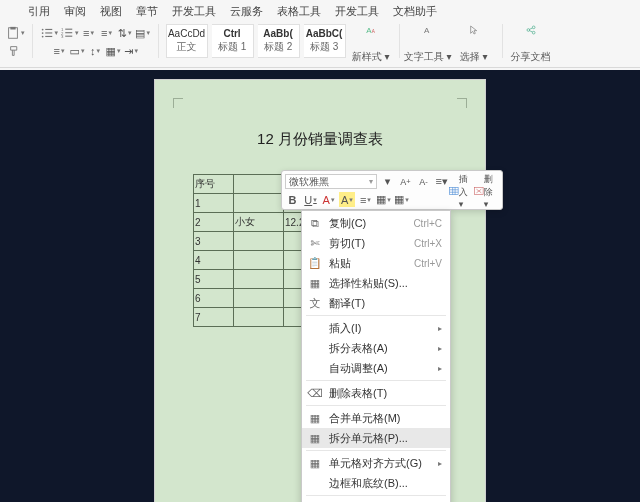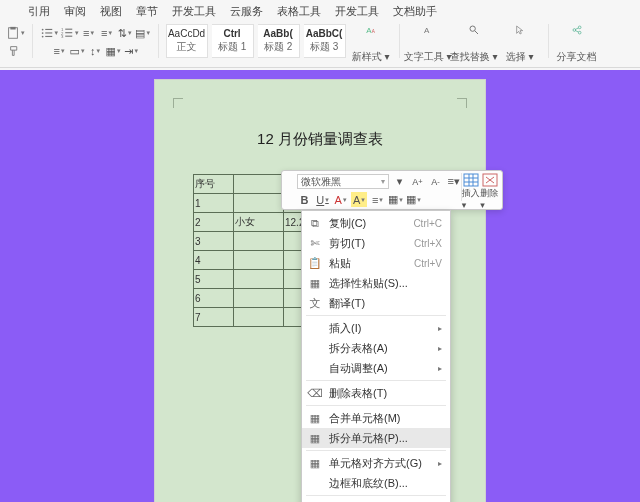--- a/index.html
+++ b/index.html
@@ -18,40 +18,40 @@
   .sep{width:1px;height:34px;background:#E2E2E2;margin:0 3px;}
   .styles{display:flex;gap:4px;}
   .stylebox{width:42px;height:34px;border:1px solid #E0E0E0;border-left:none;display:flex;flex-direction:column;align-items:center;justify-content:center;background:#FFF;}
   .stylebox:first-child{border-left:1px solid #E0E0E0;}
   .stylebox .p1{font-size:10px;line-height:12px;color:#333;}
   .stylebox .p2{font-size:10px;color:#666;}
   .bigbtn{display:flex;flex-direction:column;align-items:center;justify-content:center;width:42px;height:40px;}
   .bigbtn .bi{width:18px;height:18px;}
   .bigbtn .bl{font-size:10px;color:#555;margin-top:14px;white-space:nowrap;}
   
-  .workspace{position:absolute;left:0;right:0;top:70px;bottom:0;background:#8b5cf6;display:flex;justify-content:center;overflow:hidden;}
+  .workspace{position:absolute;left:0;right:0;top:70px;bottom:0;background:#0f172a;display:flex;justify-content:center;overflow:hidden;}
   .page{margin-top:10px;width:330px;height:430px;background:#D3E6CD;position:relative;box-shadow:0 0 0 1px #CFCFCF;}
   .corner{position:absolute;width:10px;height:10px;border:1px solid #9CAE97;}
   .corner.tl{top:18px;left:18px;border-right:none;border-bottom:none;}
   .corner.tr{top:18px;right:18px;border-left:none;border-bottom:none;}
   .title{position:absolute;top:50px;left:0;right:0;text-align:center;font-size:15px;color:#222;}
   
   .tbl{position:absolute;top:94px;left:38px;border-collapse:collapse;}
   .tbl td{border:1px solid #5B6E56;height:19px;font-size:10px;text-align:left;background:#D3E6CD;}
   .tbl td.hd{width:40px;font-weight:500;color:#333;}
   .tbl td.c1{width:40px;}
   .tbl td.cmid{width:50px;}
   .tbl td.last{width:44px;}
   
   .minitb{position:absolute;top:90px;left:126px;width:222px;height:40px;background:#FDFDFD;border:1px solid #C9C9C9;border-radius:3px;box-shadow:0 2px 6px rgba(0,0,0,.15);display:flex;flex-direction:column;padding:2px 3px;gap:1px;}
   .minitb .row{display:flex;align-items:center;gap:3px;height:17px;}
   .fontname{width:92px;height:15px;border:1px solid #CCC;font-size:10px;padding:0 3px;display:flex;align-items:center;background:#FFF;color:#555;}
   .minibtn{min-width:15px;height:15px;display:inline-flex;align-items:center;justify-content:center;font-size:11px;color:#555;}
   .minisep{width:1px;height:28px;background:#E4E4E4;}
-  .sidecol{display:flex;flex-direction:column;align-items:center;justify-content:center;width:28px;font-size:9px;color:#555;}
+  .sidecol{display:flex;align-items:center;justify-content:center;width:28px;font-size:9px;color:#555;}
   
   .ctxmenu{position:absolute;top:130px;left:146px;width:150px;background:#FFF;border:1px solid #C9C9C9;box-shadow:0 3px 8px rgba(0,0,0,.2);padding:2px 0;z-index:10;}
   .ctxmenu .mi{display:flex;align-items:center;height:20px;padding:0 8px 0 6px;font-size:11px;color:#333;gap:7px;position:relative;}
   .ctxmenu .mi.hov{background:#E8E8E8;}
   .ctxmenu .mi .mic{width:14px;height:14px;display:inline-flex;align-items:center;justify-content:center;color:#6A6A6A;font-size:11px;}
   .ctxmenu .mi .sc{margin-left:auto;font-size:10px;color:#999;}
   .ctxmenu .mi .arr{margin-left:auto;font-size:8px;color:#777;}
   .ctxmenu hr{border:none;border-top:1px solid #E6E6E6;margin:2px 4px;}
   .redline{position:absolute;left:150px;top:400px;width:95px;height:8px;pointer-events:none;}
   svg{display:block;}
@@ -151,27 +151,20 @@
       </div>
     <div class="sep"></div>
     <div class="bigbtn">
         <svg class="bi" viewBox="0 0 18 18">
           <text x="3" y="13" font-size="12" fill="#777">A</text>
         </svg>
         <span class="bl">文字工具 ▾</span>
       </div>
     <div class="bigbtn">
         <svg class="bi" viewBox="0 0 18 18">
-          <circle cx="7" cy="7" r="4" fill="none" stroke="#777" stroke-width="1.5"></circle>
-          <line x1="10" y1="10" x2="15" y2="15" stroke="#777" stroke-width="1.5"></line>
-        </svg>
-        <span class="bl">查找替换 ▾</span>
-      </div>
-    <div class="bigbtn">
-        <svg class="bi" viewBox="0 0 18 18">
           <path d="M4 3l0 11 3-3 2 4 2-1-2-4 4 0z" fill="none" stroke="#777"></path>
         </svg>
         <span class="bl">选择 ▾</span>
       </div>
     <div class="sep"></div>
     <div class="bigbtn">
         <svg class="bi" viewBox="0 0 18 18">
           <circle cx="5" cy="9" r="2" fill="none" stroke="#4A8"></circle>
           <circle cx="13" cy="5" r="2" fill="none" stroke="#4A8"></circle>
           <circle cx="13" cy="13" r="2" fill="none" stroke="#4A8"></circle>
@@ -244,21 +237,21 @@
               <td class="cmid"></td>
               <td class="cmid"></td>
               <td class="cmid"></td>
               <td class="last">300</td>
             </tr>
       </tbody>
         </table>
 
       <div class="minitb">
         <div style="display:flex;flex:1;">
-          <div style="display:flex;flex-direction:column;gap:1px;margin-left:12px;">
+          <div style="display:flex;flex-direction:column;gap:1px;">
             <div class="row">
               <div class="fontname">
                   <span>微软雅黑</span>
                   <span style="margin-left:auto;font-size:8px;color:#999">▾</span>
                 </div>
               <span class="minibtn">▾</span>
               <span class="minibtn" style="font-size:9px">A<sup>+</sup></span>
               <span class="minibtn" style="font-size:9px">A<sup>-</sup></span>
               <span class="minibtn">≡▾</span>
             </div>

